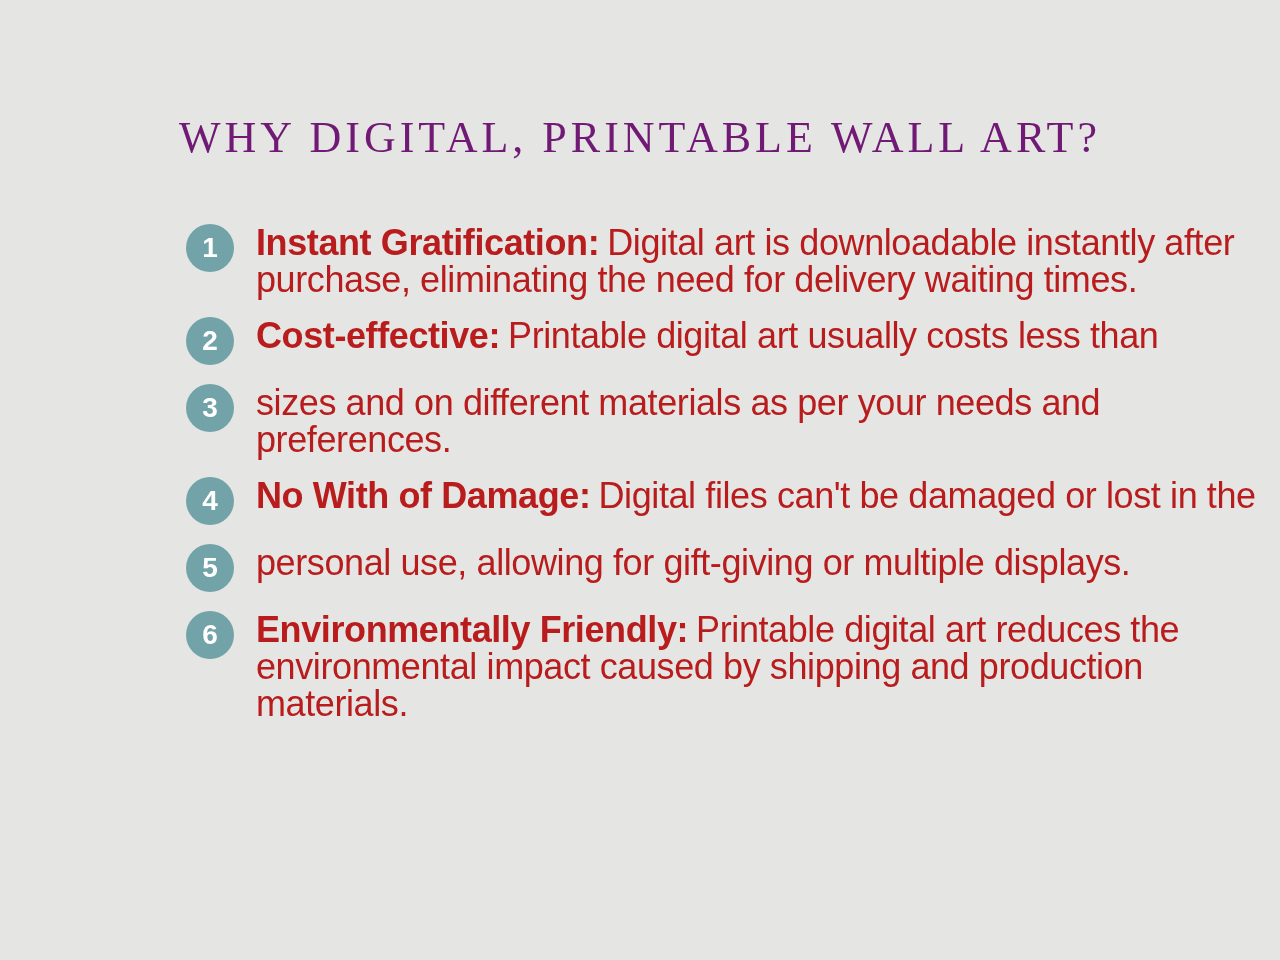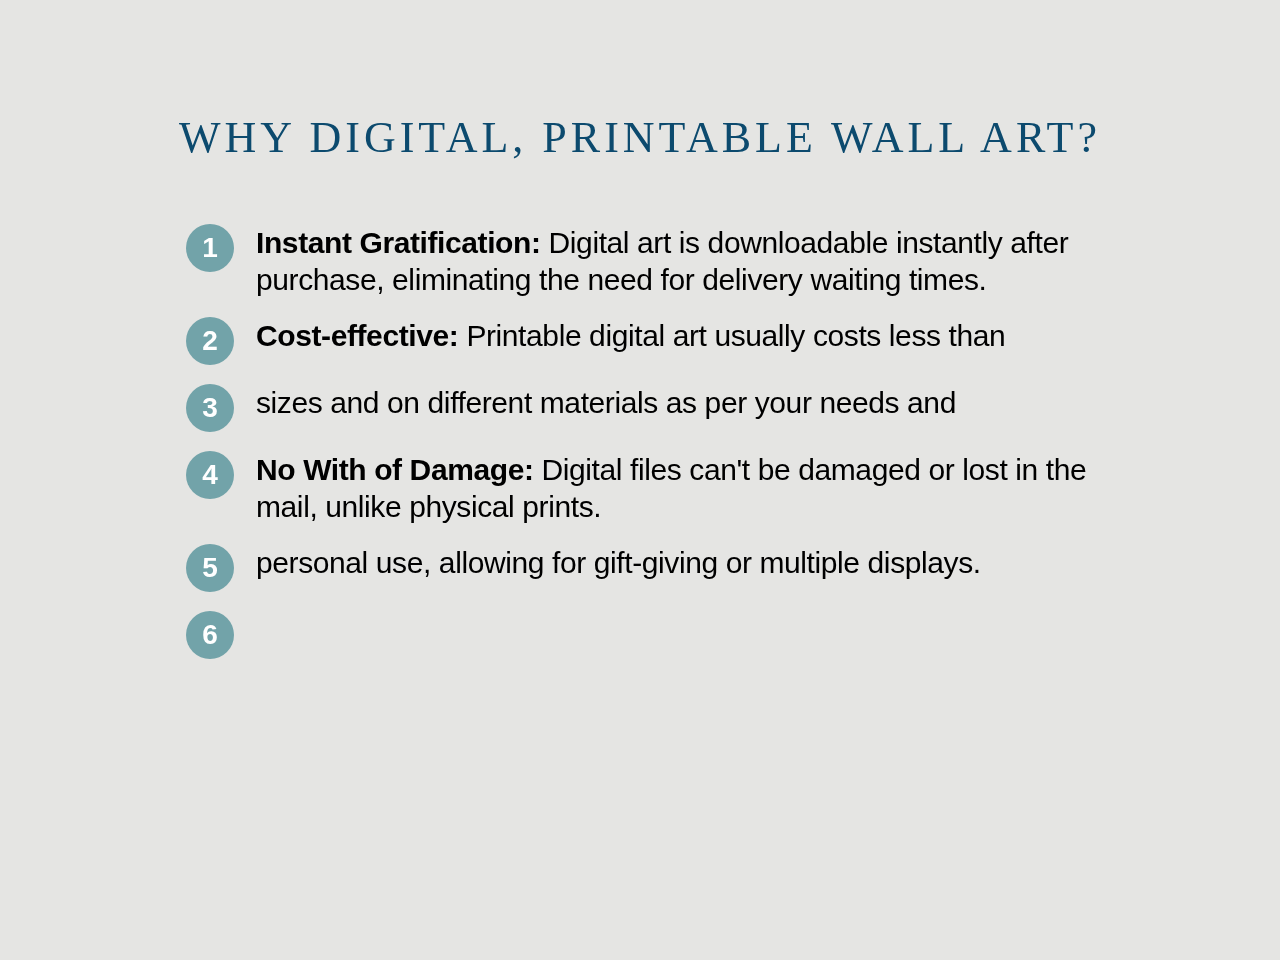--- a/index.html
+++ b/index.html
@@ -14,21 +14,21 @@
   .title {
     position: absolute;
     top: 112px;
     left: 0;
     width: 100%;
     text-align: center;
     font-family: "Liberation Serif", serif;
     font-weight: 400;
     font-size: 44px;
     letter-spacing: 4px;
-    color: #0c4a6e;
+    color: #701a75;
     white-space: nowrap;
   }
   .items {
     position: absolute;
     left: 186px;
     top: 224px;
     width: 1010px;
   }
   .item {
     display: flex;
@@ -44,24 +44,24 @@
     color: #ffffff;
     display: flex;
     align-items: center;
     justify-content: center;
     margin-right: 22px;
     font-weight: bold;
     font-size: 28px;
     line-height: 1;
   }
   .text {
-    font-size: 30px;
+    font-size: 36px;
     line-height: 37px;
     letter-spacing: -0.4px;
-    color: #000000;
+    color: #b91c1c;
   }
   .line { white-space: nowrap; }
   .lead { font-weight: bold; }
   .rest { margin-left: 8px; }
 </style>
 </head>
 <body>
 
 <div class="canvas">
   <div class="title">WHY DIGITAL, PRINTABLE WALL ART?</div>
@@ -89,43 +89,50 @@
       </div>
         </div>
   </div>
 
   <div class="item">
     <div class="badge">
       <span class="num">3</span>
     </div>
     <div class="text">
     <div class="line">sizes and on different materials as per your needs and</div>
+          <div class="line">preferences.</div>
         </div>
   </div>
 
   <div class="item">
     <div class="badge">
       <span class="num">4</span>
     </div>
     <div class="text">
       <div class="line">
         <span class="lead">No With of Damage:</span><span class="rest">Digital files can't be damaged or lost in the</span>
       </div>
-    <div class="line">mail, unlike physical prints.</div>
         </div>
   </div>
 
   <div class="item">
     <div class="badge">
       <span class="num">5</span>
     </div>
     <div class="text">
     <div class="line">personal use, allowing for gift-giving or multiple displays.</div>
         </div>
   </div>
 
   <div class="item">
     <div class="badge">
       <span class="num">6</span>
     </div>
+    <div class="text">
+      <div class="line">
+        <span class="lead">Environmentally Friendly:</span><span class="rest">Printable digital art reduces the</span>
+      </div>
+    <div class="line">environmental impact caused by shipping and production</div>
+          <div class="line">materials.</div>
+        </div>
   </div>
 </div>
 </div>
 
 </body></html>

